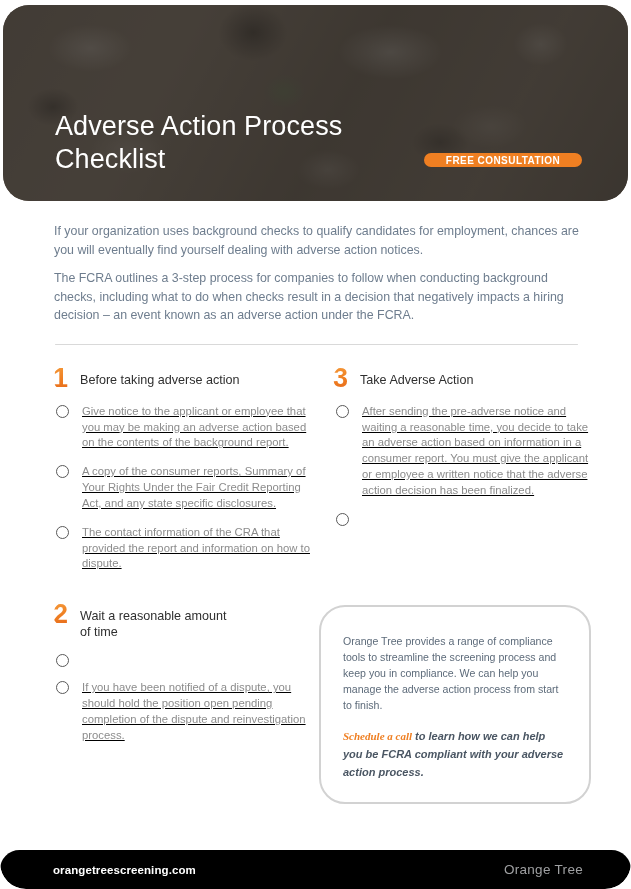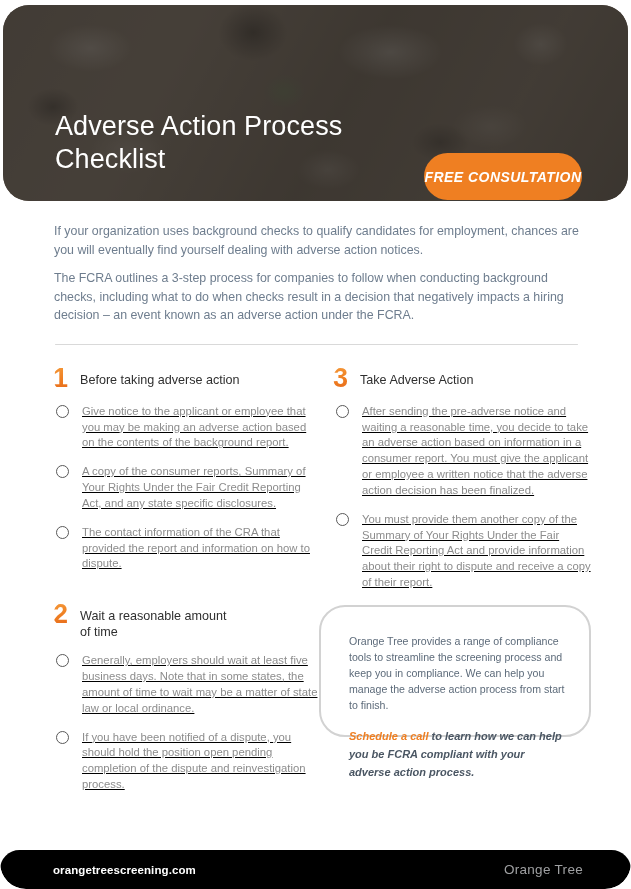--- a/index.html
+++ b/index.html
@@ -72,33 +72,32 @@
     line-height: 1.24;
     letter-spacing: 0.1px;
     white-space: pre-line;
   }
 
   .hero-cta {
     position: absolute;
     left: 421px;
     top: 148px;
     width: 158px;
-    height: 47px;
+    height: 14px;
     background: #ef7f22;
     color: #ffffff;
-    font-size: 14px;
+    font-size: 10px;
     font-weight: 700;
     letter-spacing: 0.45px;
     display: flex;
     align-items: center;
     justify-content: center;
     border: none;
     cursor: pointer;
     font-family: inherit;
-    font-style: italic;
   }
 
   
   .intro {
     position: absolute;
     left: 54px;
     top: 222px;
     width: 527px;
   }
 
@@ -194,24 +193,24 @@
   }
 
   .section-gap { height: 34px; }
 
   
   .callout {
     position: absolute;
     left: 319px;
     top: 605px;
     width: 272px;
-    height: 132px;
+    height: 199px;
     border: 2px solid #d2d2d2;
     background: #ffffff;
-    padding: 26px 22px 0 28px;
+    padding: 26px 22px 0 22px;
   }
 
   .callout-body {
     color: #5d6b7a;
     font-size: 10.6px;
     line-height: 1.52;
     margin-bottom: 15px;
   }
 
   .callout-cta {
@@ -221,20 +220,21 @@
     font-weight: 700;
     line-height: 1.62;
   }
 
   .callout-link {
     color: #ef7f22;
     font-style: italic;
     font-weight: 700;
     text-decoration: none;
     cursor: pointer;
+    font-family: Liberation Serif, serif;
   }
 
   
   .footer {
     position: absolute;
     left: 0;
     bottom: 0;
     width: 631px;
     height: 39px;
     background: #000000;
@@ -310,21 +310,20 @@
 
       <div class="section">
         <div class="section-head">
           <div class="section-num">2</div>
           <div class="section-title">Wait a reasonable amount
 of time</div>
         </div>
         <ul class="check-list">
           <li class="check-item">
             <span class="checkbox"></span>
-            <span class="check-text">Generally, employers should wait at least five business days. Note that in some states, the amount of time to wait may be a matter of state law or local ordinance.</span>
           </li>
           <li class="check-item">
             <span class="checkbox"></span>
             <span class="check-text">If you have been notified of a dispute, you should hold the position open pending completion of the dispute and reinvestigation process.</span>
           </li>
         </ul>
       </div>
 
     </div>
 
@@ -335,21 +334,20 @@
           <div class="section-num">3</div>
           <div class="section-title">Take Adverse Action</div>
         </div>
         <ul class="check-list">
           <li class="check-item">
             <span class="checkbox"></span>
             <span class="check-text">After sending the pre-adverse notice and waiting a reasonable time, you decide to take an adverse action based on information in a consumer report. You must give the applicant or employee a written notice that the adverse action decision has been finalized.</span>
           </li>
           <li class="check-item">
             <span class="checkbox"></span>
-            <span class="check-text">You must provide them another copy of the Summary of Your Rights Under the Fair Credit Reporting Act and provide information about their right to dispute and receive a copy of their report.</span>
           </li>
         </ul>
       </div>
 
     </div>
 
   </div>
 
   <div class="callout">
     <p class="callout-body">Orange Tree provides a range of compliance tools to streamline the screening process and keep you in compliance. We can help you manage the adverse action process from start to finish.</p>

